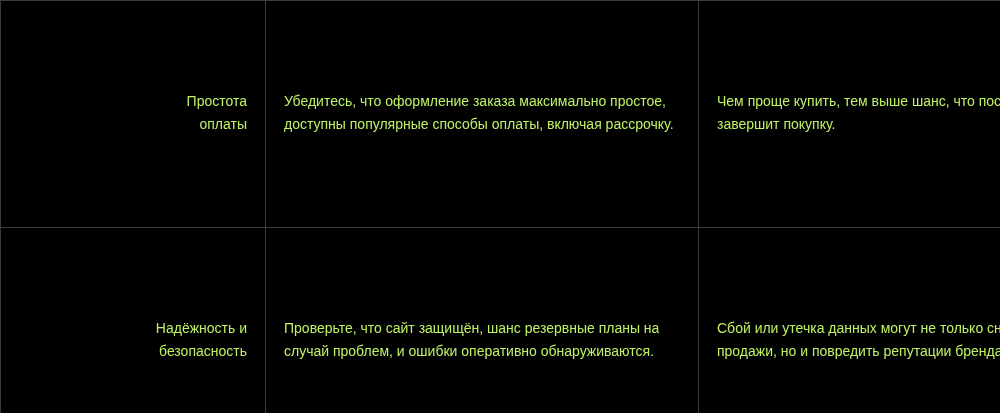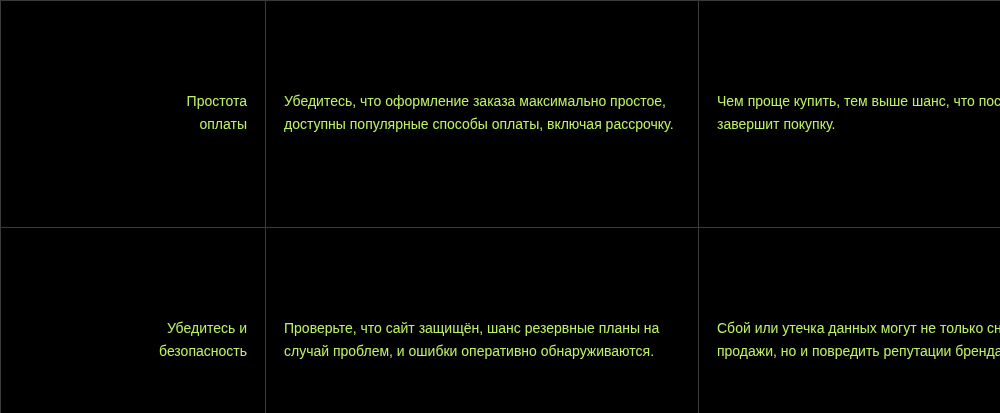--- a/index.html
+++ b/index.html
@@ -64,21 +64,21 @@
         </td>
         <td class="col-desc">
           <span class="cell-text">Убедитесь, что оформление заказа максимально простое, доступны популярные способы оплаты, включая рассрочку.</span>
         </td>
         <td class="col-effect">
           <span class="cell-text">Чем проще купить, тем выше шанс, что посетитель завершит покупку.</span>
         </td>
       </tr>
       <tr class="row-2">
         <td class="col-term">
-          <span class="cell-text">Убедитесь и
+          <span class="cell-text">Надёжность и
 безопасность</span>
         </td>
         <td class="col-desc">
           <span class="cell-text">Проверьте, что сайт защищён, шанс резервные планы на случай проблем, и ошибки оперативно обнаруживаются.</span>
         </td>
         <td class="col-effect">
           <span class="cell-text">Сбой или утечка данных могут не только снизить продажи, но и повредить репутации бренда.</span>
         </td>
       </tr>
     </tbody>

